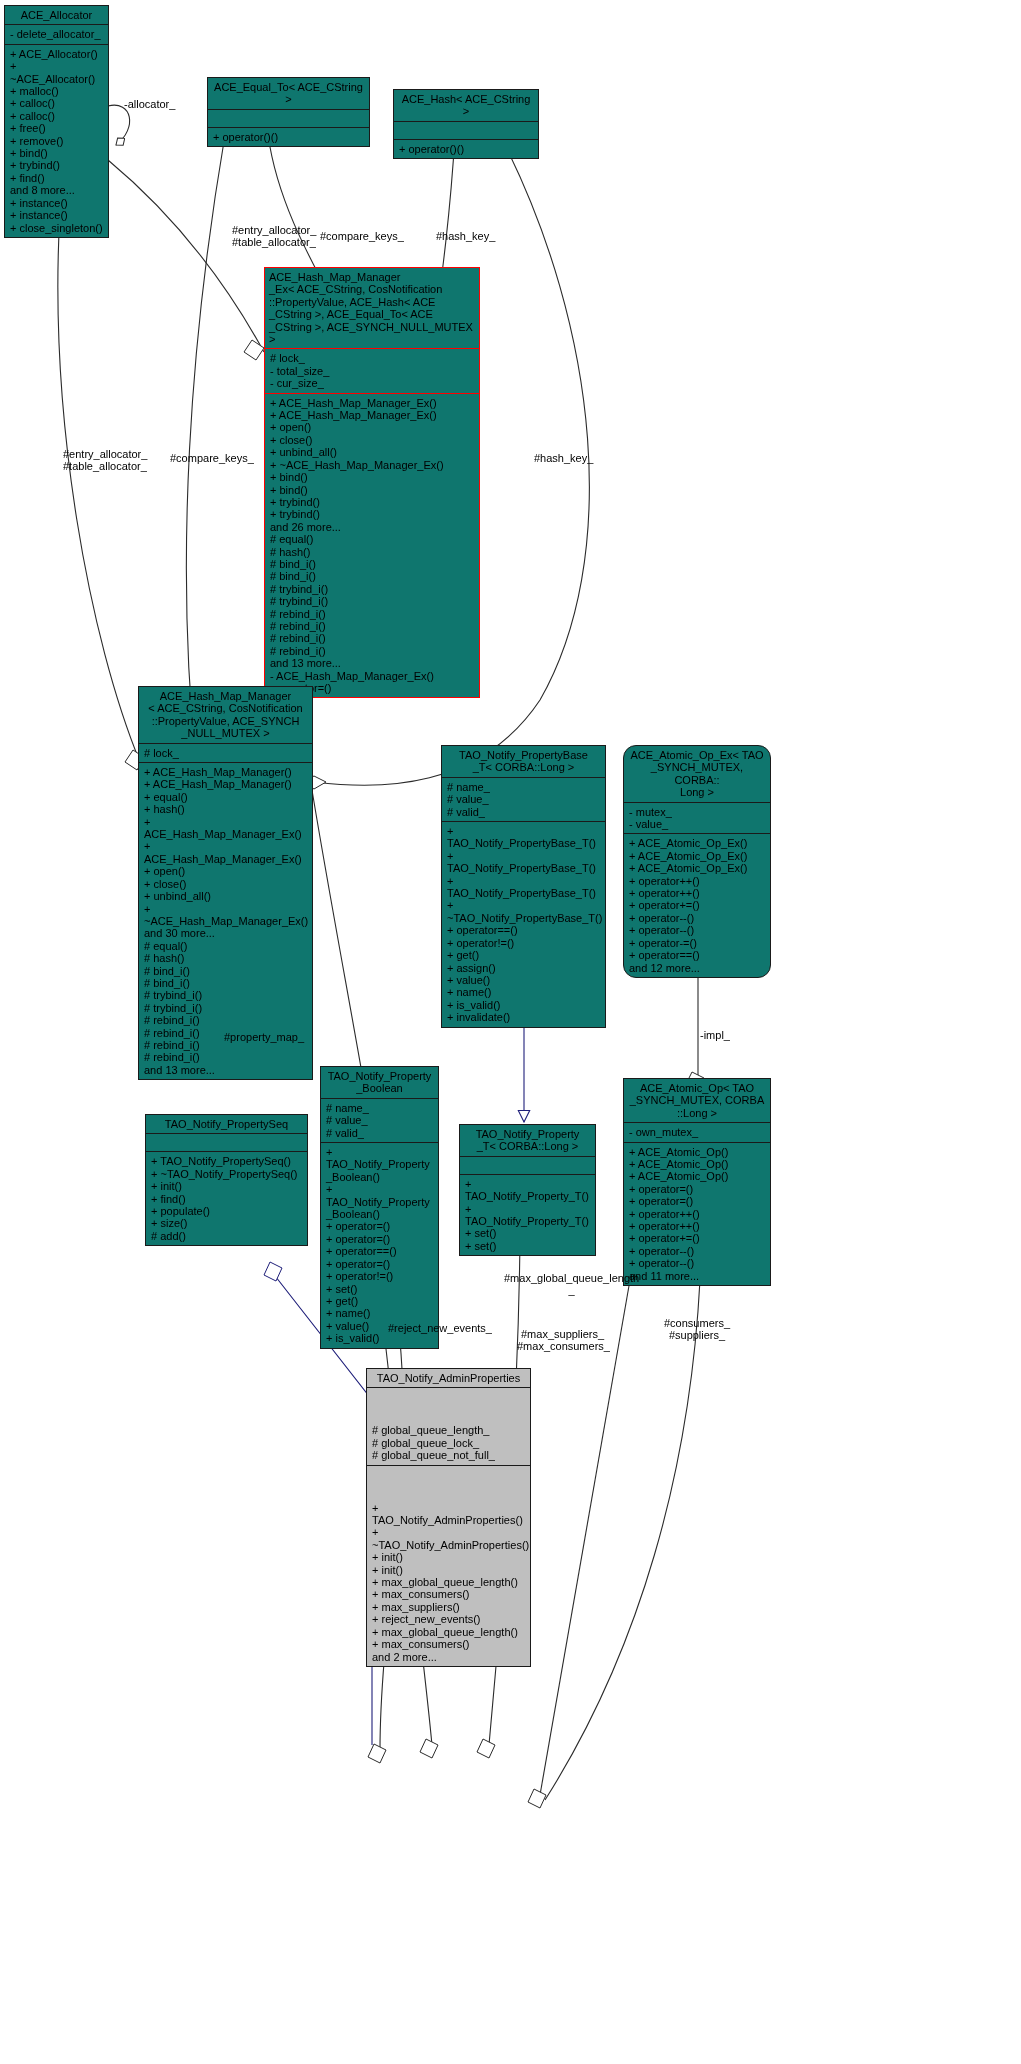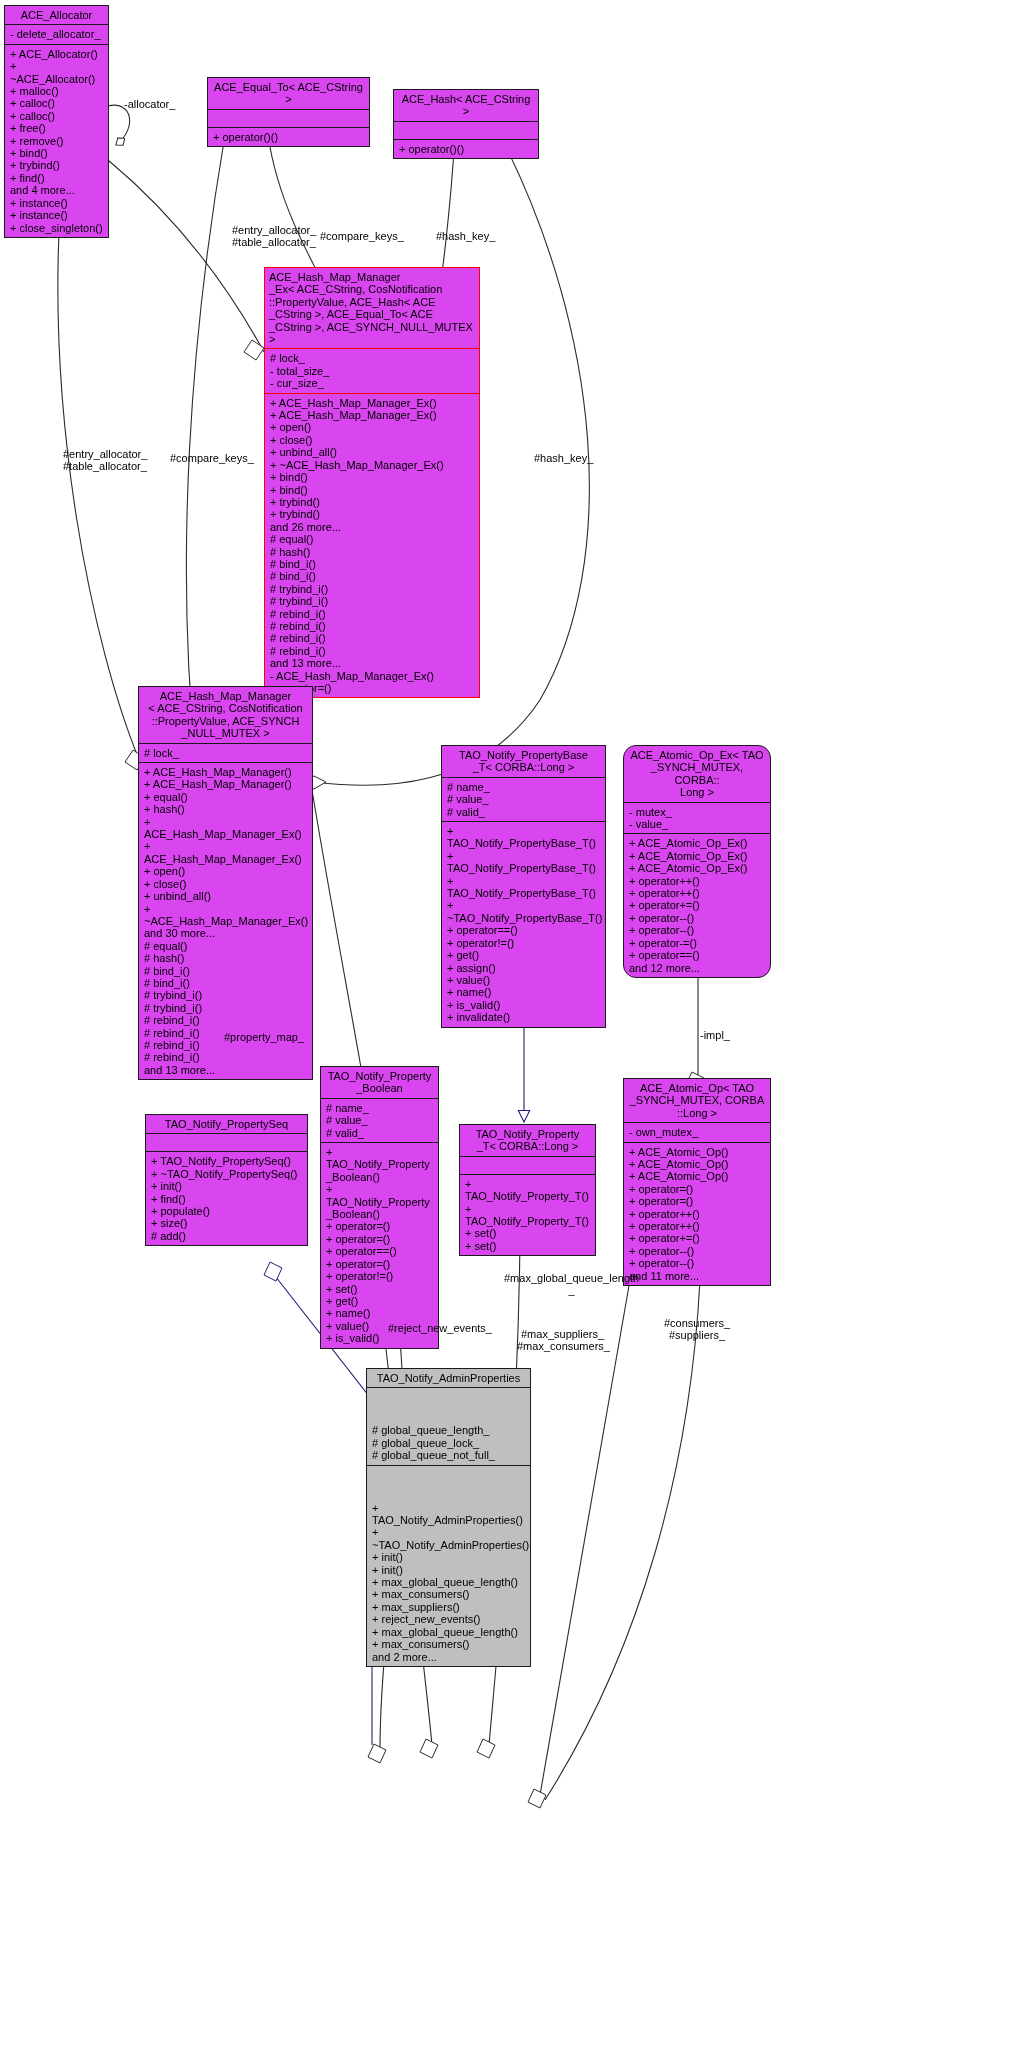--- a/index.html
+++ b/index.html
@@ -16,21 +16,21 @@
   }
   svg#edges{
     position:absolute;
     left:0;top:0;
     width:1021px;height:2064px;
     pointer-events:none;
   }
   .node{
     position:absolute;
     box-sizing:border-box;
-    background:#d946ef;
+    background:#0f766e;
     border:1px solid #1a1a1a;
     font-size:11px;
     line-height:12.4px;
     color:#000000;
     overflow:hidden;
   }
   .node.redbox{ border:1.5px solid #ff0000; }
   .node.filled{ background:#bfbfbf; }
   .node.filled .sec{ background:#bfbfbf;margin-top:33px; }
   .title{
@@ -132,21 +132,21 @@
     <div class="sec">+ ACE_Allocator()
 + ~ACE_Allocator()
 + malloc()
 + calloc()
 + calloc()
 + free()
 + remove()
 + bind()
 + trybind()
 + find()
-and 4 more...
+and 8 more...
 + instance()
 + instance()
 + close_singleton()</div>
   </div>
 
   <div class="node" style="left:207px; top:77px; width:163px;">
     <div class="title">ACE_Equal_To&lt; ACE_CString &gt;</div>
     <div class="sep"></div>
     <div class="sec empty"></div>
     <div class="sep"></div>

